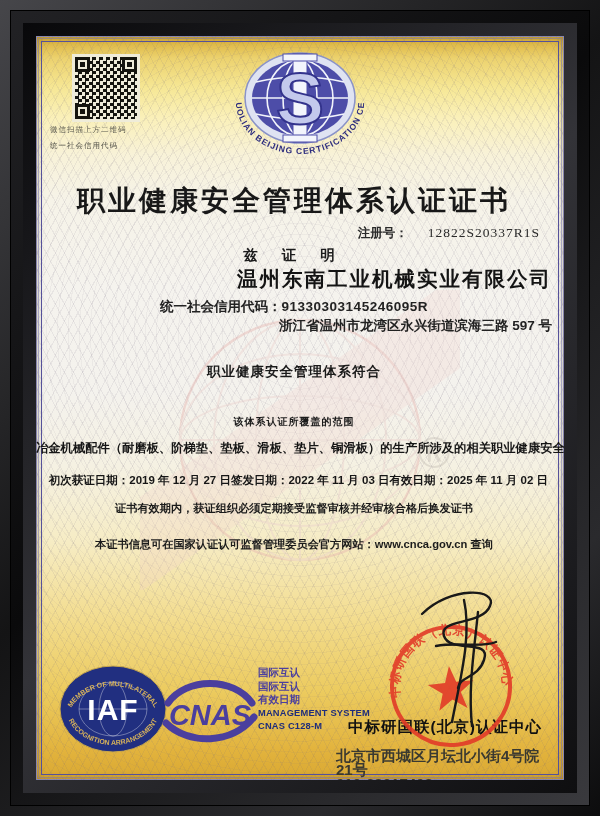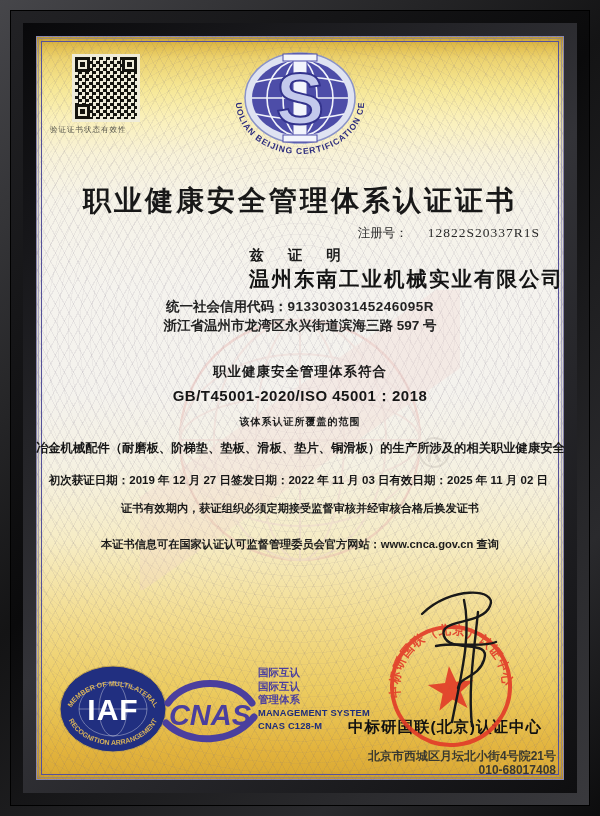--- a/index.html
+++ b/index.html
@@ -13,52 +13,52 @@
   .cert{position:absolute;left:36px;top:36px;width:528px;height:744px;overflow:hidden;
     background:linear-gradient(180deg,#d8ad34 0%,#ecd26e 3%,#f6e795 7%,#faf0b9 11%,#f8f2d8 16%,#f6f3e8 22%,#f5f3ee 34%,#f4f2ed 48%,#f5f1e2 58%,#f6ecc4 68%,#f3dd90 78%,#eccb5f 88%,#e2b33d 96%,#d9a832 100%);
     box-shadow:inset 0 0 0 1px #8a87b0, inset 0 0 8px rgba(60,50,20,.4);}
   .inner-border{position:absolute;inset:5px;border:1px solid #55519a;outline:1px solid rgba(122,118,179,.55);outline-offset:2px;pointer-events:none;}
   .guilloche{position:absolute;inset:0;pointer-events:none;
     background-image:
       repeating-linear-gradient(62deg,rgba(110,100,125,.10) 0 1px,transparent 1px 8px),
       repeating-linear-gradient(-62deg,rgba(110,100,125,.10) 0 1px,transparent 1px 8px),
       repeating-radial-gradient(circle at 50% 40%,rgba(120,110,130,.07) 0 1px,transparent 1px 11px);}
   .abs{position:absolute;}
-  .ctr{left:0;right:0;text-align:center;white-space:nowrap;}
+  .ctr{left:0;right:12px;text-align:center;white-space:nowrap;}
   
   .qr{left:39px;top:21px;width:62px;height:62px;background-color:#efecd9;
       background-image:repeating-conic-gradient(#15150f 0% 25%,transparent 0% 50%);
       background-size:7px 7px;box-shadow:0 0 0 3px #efecd9;}
   .finder{position:absolute;width:15px;height:15px;border:3px solid #15150f;background:#efecd9;box-sizing:border-box;}
   .finder::after{content:"";position:absolute;left:2px;top:2px;width:5px;height:5px;background:#15150f;}
   .qr-cap{left:14px;top:86px;width:170px;font-size:7.5px;color:#55544a;letter-spacing:1px;line-height:16px;}
   
   .title{top:146px;font-size:28px;font-weight:700;color:#181818;letter-spacing:3px;}
   .reg{top:189px;right:24px;font-size:12.5px;color:#2a2a2a;white-space:nowrap;}
-  .reg .lbl{font-weight:400;}
+  .reg .lbl{font-weight:700;}
   .reg .val{font-family:"Liberation Serif","DejaVu Serif",serif;font-size:13.5px;letter-spacing:1px;margin-left:20px;}
   .certify{top:210px;font-size:14.5px;font-weight:700;letter-spacing:10px;color:#1c1c1c;}
   .company{top:229px;font-size:20.5px;font-weight:700;letter-spacing:2px;color:#141414;text-align:right;}
   .credit{top:262px;font-size:13.5px;color:#222;}
   .credit .lbl{font-weight:600;}
   .credit .val{font-weight:800;letter-spacing:.5px;}
-  .caddr{top:281px;font-size:13.5px;font-weight:600;color:#222;}
+  .caddr{top:281px;font-size:13.5px;font-weight:600;color:#222;text-align:right;}
   .system{top:327px;font-size:13.5px;font-weight:700;color:#1a1a1a;letter-spacing:1px;}
   .standard{top:351px;font-size:15px;font-weight:700;color:#151515;letter-spacing:.5px;}
   .scopehead{top:379px;font-size:10px;font-weight:600;color:#1a1a1a;letter-spacing:1px;}
   .scope{top:404px;font-size:12.3px;font-weight:700;color:#161616;}
   .dates{top:437px;left:16px;right:16px;display:flex;justify-content:flex-end;font-size:11.5px;font-weight:700;color:#161616;white-space:nowrap;}
   .note{font-size:11.2px;font-weight:600;color:#1b1b1b;}
   .n1{top:465px;} .n2{top:483px;} .n3{top:501px;}
   
   .cnas-block{left:222px;top:630px;width:140px;line-height:13.5px;white-space:nowrap;}
   .cnas-block .zh{font-size:10.5px;font-weight:700;color:#4b3f9e;}
   .cnas-block .en{font-size:9.3px;font-weight:800;color:#1f2d7b;letter-spacing:.2px;}
   .issuer-name{left:290px;top:681px;width:238px;text-align:center;font-size:15.5px;font-weight:600;color:#111;letter-spacing:1px;white-space:nowrap;}
-  .issuer-contact{left:300px;top:713px;width:220px;text-align:right;font-size:12px;font-weight:600;color:#3a3930;line-height:14px;}
+  .issuer-contact{left:300px;top:713px;width:220px;text-align:left;font-size:15px;font-weight:600;color:#3a3930;line-height:14px;}
   svg text{font-family:"Liberation Sans","DejaVu Sans",sans-serif;}
 </style>
 </head>
 <body>
 
 <div class="frame-a"></div>
 <div class="frame-b"></div>
 <div class="frame-c"></div>
 
 <div class="cert">
@@ -79,21 +79,22 @@
   </svg>
 
   <div class="inner-border"></div>
 
   <div class="abs qr">
     <div class="finder" style="left:0;top:0;"></div>
     <div class="finder" style="right:0;top:0;"></div>
     <div class="finder" style="left:0;bottom:0;"></div>
   </div>
   <div class="abs qr-cap">
-    <div>验证证书状态有效性</div>
+    <div>微信扫描上方二维码</div>
+    <div>统一社会信用代码</div>
   </div>
 
   <svg class="abs" style="left:189px;top:14px;" width="150" height="128" viewBox="0 0 150 128">
     <defs>
         <path id="ringPath" d="M 11,52 A 64,52 0 0 0 139,52"></path>
       </defs>
     <ellipse cx="75" cy="48" rx="55" ry="45" fill="#dfe3f2" stroke="#8a93c8" stroke-width="1.5"></ellipse>
     <ellipse cx="75" cy="48" rx="48" ry="38" fill="#4d4da8"></ellipse>
     <g stroke="#f2f4fb" stroke-width="1.6" fill="none">
       <path d="M31,32 Q75,22 119,32"></path>
@@ -117,21 +118,20 @@
   </div>
 
   <div class="abs ctr certify">兹 证 明</div>
   <div class="abs ctr company">温州东南工业机械实业有限公司</div>
   <div class="abs ctr credit">
     <span class="lbl">统一社会信用代码：</span><span class="val">91330303145246095R</span>
   </div>
   <div class="abs ctr caddr">浙江省温州市龙湾区永兴街道滨海三路 597 号</div>
 
   <div class="abs ctr system">职业健康安全管理体系符合</div>
-  <div class="abs ctr standard">GB/T45001-2020/ISO 45001：2018</div>
   <div class="abs ctr scopehead">该体系认证所覆盖的范围</div>
   <div class="abs ctr scope">冶金机械配件（耐磨板、阶梯垫、垫板、滑板、垫片、铜滑板）的生产所涉及的相关职业健康安全管理活动</div>
 
   <div class="abs dates">
     <span><span>初次获证日期：</span><span>2019 年 12 月 27 日</span></span>
     <span><span>签发日期：</span><span>2022 年 11 月 03 日</span></span>
     <span><span>有效日期：</span><span>2025 年 11 月 02 日</span></span>
   </div>
 
   <div class="abs ctr note n1">证书有效期内，获证组织必须定期接受监督审核并经审核合格后换发证书</div>
@@ -159,21 +159,21 @@
 
   <svg class="abs" style="left:124px;top:639px;" width="100" height="72" viewBox="0 0 100 72">
     <path d="M 8,28 C 26,2 74,2 92,28" stroke="#4b3f9e" stroke-width="7" fill="none" stroke-linecap="round"></path>
     <text x="50" y="50" text-anchor="middle" font-size="29" font-weight="bold" font-style="italic" fill="#4b3f9e">CNAS</text>
     <path d="M 6,48 C 28,70 72,70 94,42" stroke="#4b3f9e" stroke-width="7" fill="none" stroke-linecap="round"></path>
   </svg>
 
   <div class="abs cnas-block">
     <div class="zh">国际互认</div>
     <div class="zh">国际互认</div>
-    <div class="zh">管理体系</div>
+    <div class="zh">有效日期</div>
     <div class="en">MANAGEMENT SYSTEM</div>
     <div class="en">CNAS C128-M</div>
   </div>
 
   <div class="abs issuer-name">中标研国联(北京)认证中心</div>
   <div class="abs issuer-contact">
     <div>北京市西城区月坛北小街4号院21号</div>
     <div>010-68017408</div>
   </div>
 

